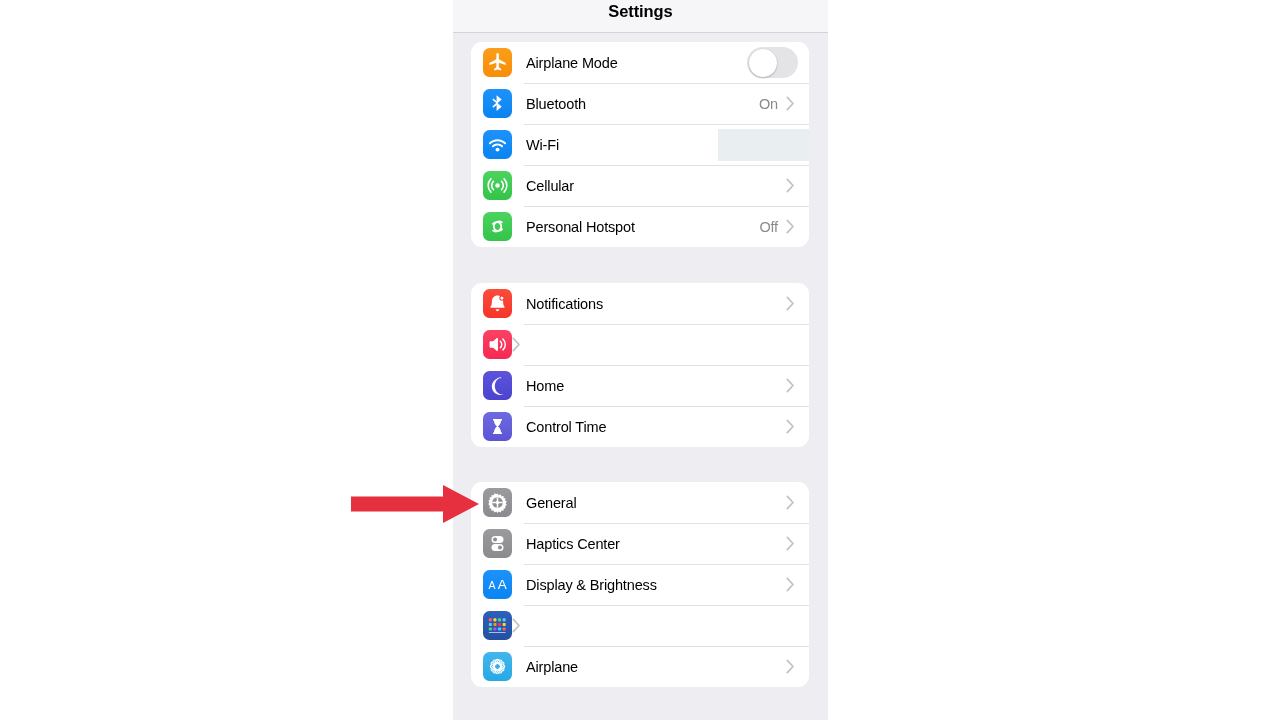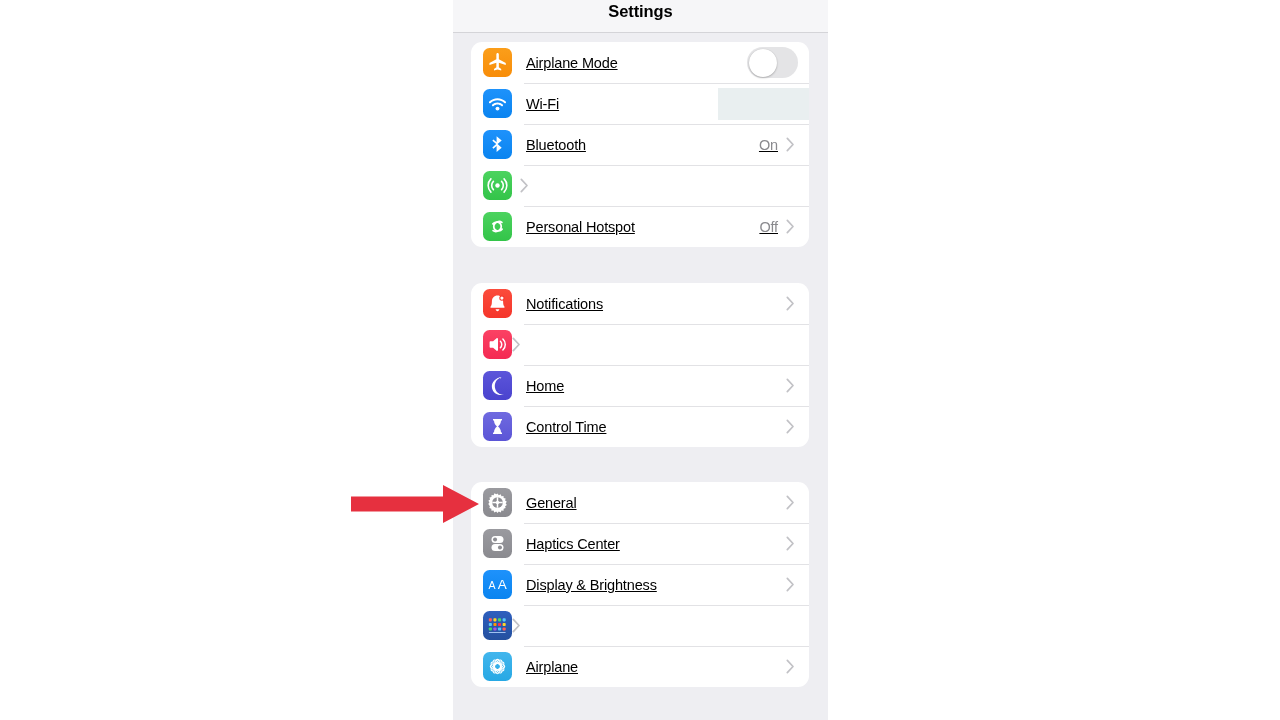--- a/index.html
+++ b/index.html
@@ -56,21 +56,20 @@
   }
 
   
   .group {
     position: absolute;
     left: 18px;
     width: 338px;
     background: #ffffff;
     border-radius: 11px;
     overflow: hidden;
-    text-decoration: underline;
   }
   #group-connectivity { top: 9px; }
   #group-notifications { top: 250px; }
   #group-system       { top: 449px; }
 
   .row {
     position: relative;
     display: flex;
     align-items: center;
     height: 41px;
@@ -202,56 +201,57 @@
               <path d="M14.6 5.1c.75 0 1.25.62 1.25 1.5v4.6l6.9 3.9v1.85l-6.9-2.1v4.5l2.35 1.6v1.5l-3.6-.95-3.6.95v-1.5l2.35-1.6v-4.5l-6.9 2.1v-1.85l6.9-3.9V6.6c0-.88.5-1.5 1.25-1.5z" fill="#ffffff"></path>
             </svg>
           </div>
           <div class="row-label">Airplane Mode</div>
           <div class="toggle">
             <div class="knob"></div>
           </div>
         </div>
 
         <div class="row">
+          <div class="row-icon ic-blue-bt">
+            <svg width="29" height="29" viewBox="0 0 29 29">
+              <path d="M13.6 6.2l5.1 4.35-4.1 3.55v0l4.1 3.6-5.1 4.4V15.9l-3.2 2.75-1.05-1.2 3.85-3.35-3.85-3.3 1.05-1.2 3.2 2.75V6.2zm1.75 3.5l1.6 1.35-1.6 1.4V9.7zm0 7.05l1.6 1.4-1.6 1.35v-2.75z" fill="#ffffff"></path>
+            </svg>
+          </div>
+          <div class="row-label">Bluetooth</div>
+          <div class="row-value">On</div>
+          <div class="chevron">
+            <svg width="9" height="15" viewBox="0 0 9 15">
+                <path d="M1.3 1.3L7 7.5l-5.7 6.2" stroke="#c2c2c6" stroke-width="1.7" fill="none" stroke-linecap="round" stroke-linejoin="round"></path>
+              </svg>
+          </div>
+        </div>
+
+        <div class="row">
           <div class="row-icon ic-blue">
             <svg width="29" height="29" viewBox="0 0 29 29">
               <path d="M14.5 9.2c3.2 0 6.1 1.25 8.25 3.3.45.45.45 1.1.05 1.5-.4.4-1 .38-1.45-.03-1.8-1.7-4.2-2.7-6.85-2.7s-5.05 1-6.85 2.7c-.45.41-1.05.43-1.45.03-.4-.4-.4-1.05.05-1.5C8.4 10.45 11.3 9.2 14.5 9.2z" fill="#ffffff"></path>
               <path d="M14.5 13.5c2.05 0 3.9.8 5.25 2.1.45.43.42 1.05.03 1.44-.4.4-1 .37-1.45-.02-1-.93-2.35-1.5-3.83-1.5s-2.83.57-3.83 1.5c-.45.39-1.05.42-1.45.02-.39-.39-.42-1.01.03-1.44 1.35-1.3 3.2-2.1 5.25-2.1z" fill="#ffffff"></path>
               <circle cx="14.5" cy="19.6" r="1.95" fill="#ffffff"></circle>
             </svg>
           </div>
           <div class="row-label">Wi-Fi</div>
           <div class="redaction"></div>
-        </div>
-
-        <div class="row">
-          <div class="row-icon ic-blue-bt">
-            <svg width="29" height="29" viewBox="0 0 29 29">
-              <path d="M13.6 6.2l5.1 4.35-4.1 3.55v0l4.1 3.6-5.1 4.4V15.9l-3.2 2.75-1.05-1.2 3.85-3.35-3.85-3.3 1.05-1.2 3.2 2.75V6.2zm1.75 3.5l1.6 1.35-1.6 1.4V9.7zm0 7.05l1.6 1.4-1.6 1.35v-2.75z" fill="#ffffff"></path>
-            </svg>
-          </div>
-          <div class="row-label">Bluetooth</div>
-          <div class="row-value">On</div>
-          <div class="chevron">
-            <svg width="9" height="15" viewBox="0 0 9 15">
-                <path d="M1.3 1.3L7 7.5l-5.7 6.2" stroke="#c2c2c6" stroke-width="1.7" fill="none" stroke-linecap="round" stroke-linejoin="round"></path>
-              </svg>
-          </div>
         </div>
 
         <div class="row">
           <div class="row-icon ic-green">
             <svg width="29" height="29" viewBox="0 0 29 29">
               <circle cx="14.5" cy="14.5" r="2.2" fill="#ffffff"></circle>
               <path d="M10.4 10.4a5.8 5.8 0 000 8.2" stroke="#ffffff" stroke-width="1.6" fill="none" stroke-linecap="round"></path>
               <path d="M18.6 10.4a5.8 5.8 0 010 8.2" stroke="#ffffff" stroke-width="1.6" fill="none" stroke-linecap="round"></path>
               <path d="M7.9 7.9a9.35 9.35 0 000 13.2" stroke="#ffffff" stroke-width="1.6" fill="none" stroke-linecap="round"></path>
               <path d="M21.1 7.9a9.35 9.35 0 010 13.2" stroke="#ffffff" stroke-width="1.6" fill="none" stroke-linecap="round"></path>
             </svg>
           </div>
+          <div class="row-label">Cellular</div>
           <div class="row-value"></div>
           <div class="chevron">
             <svg width="9" height="15" viewBox="0 0 9 15">
                 <path d="M1.3 1.3L7 7.5l-5.7 6.2" stroke="#c2c2c6" stroke-width="1.7" fill="none" stroke-linecap="round" stroke-linejoin="round"></path>
               </svg>
           </div>
         </div>
 
         <div class="row">
           <div class="row-icon ic-green2">

